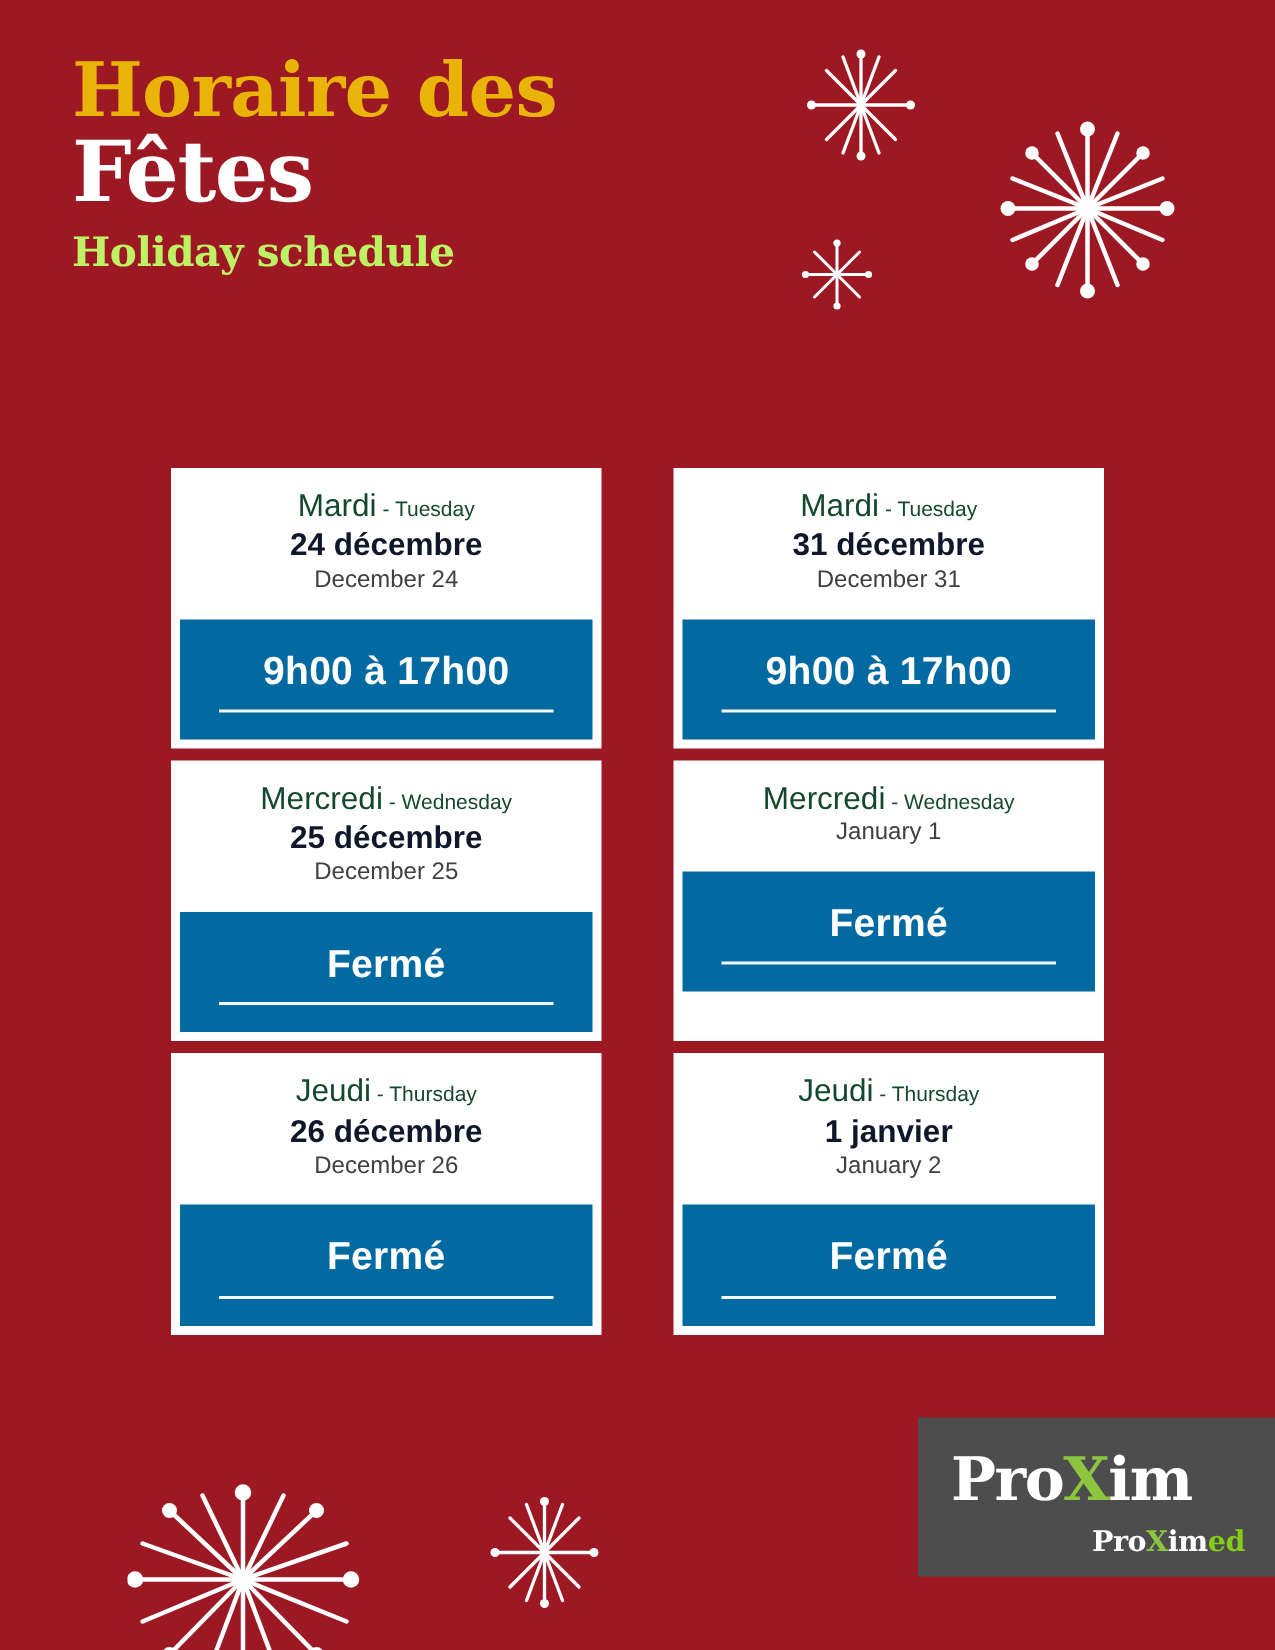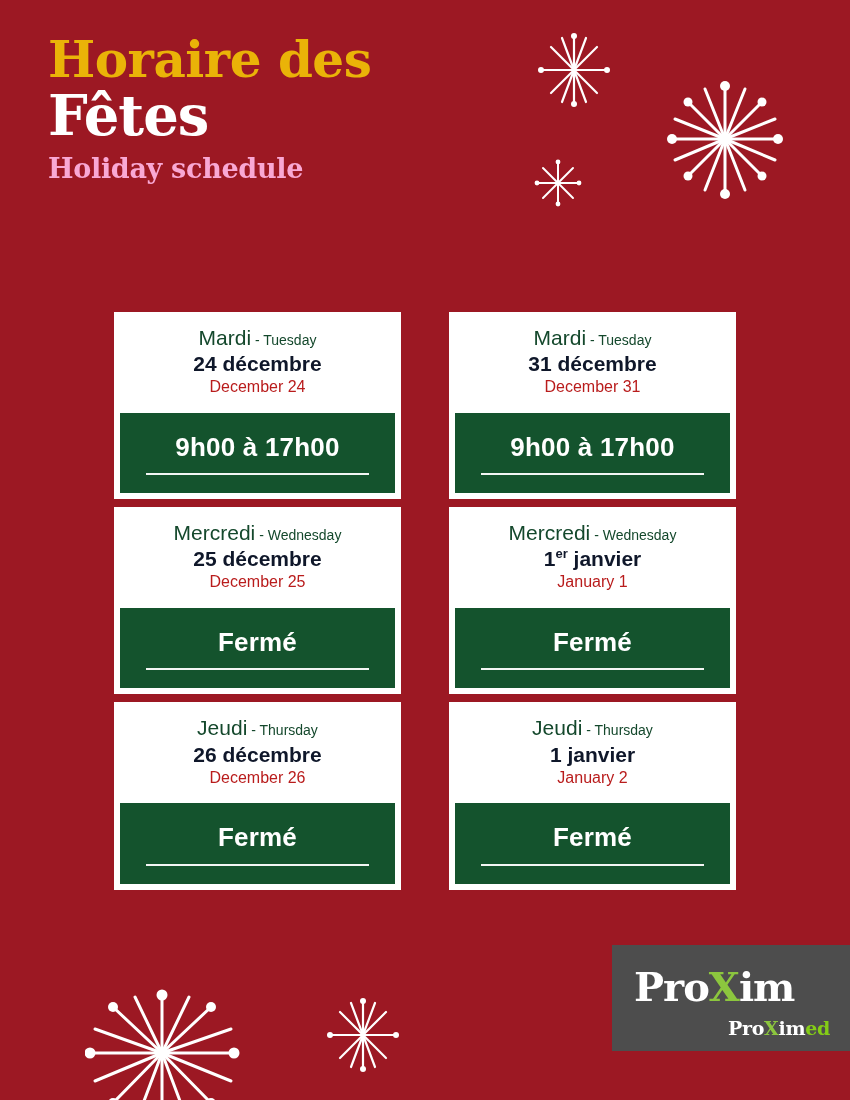--- a/index.html
+++ b/index.html
@@ -36,21 +36,21 @@
     font-size: 56px;
     color: #ffffff;
     line-height: 1.0;
     margin-top: 2px;
     letter-spacing: -1px;
   }
   .subtitle {
     font-family: "DejaVu Serif", serif;
     font-weight: bold;
     font-size: 27px;
-    color: #f9a8d4;
+    color: #bef264;
     margin-top: 10px;
     letter-spacing: -0.3px;
   }
 
   
   .flake {
     position: absolute;
   }
 
   
@@ -95,26 +95,26 @@
     color: #0f172a;
     margin-top: 3px;
     line-height: 1.15;
   }
   .date-fr sup {
     font-size: 13px;
     vertical-align: super;
   }
   .date-en {
     font-size: 16px;
-    color: #b91c1c;
+    color: #404040;
     margin-top: 2px;
     line-height: 1.15;
   }
   .card-bottom {
-    background: #14532d;
+    background: #0369a1;
     margin: 6px 6px 6px 6px;
     padding: 28px 12px 14px 12px;
     text-align: center;
   }
   .hours {
     font-size: 26px;
     font-weight: bold;
     color: #ffffff;
     letter-spacing: 0.2px;
     line-height: 1.1;
@@ -344,21 +344,20 @@
       </div>
       <div class="card-bottom">
         <div class="hours">Fermé</div>
         <div class="hours-rule"></div>
       </div>
     </div>
 
     <div class="card">
       <div class="card-top">
         <div class="day-line"><span class="day-fr">Mercredi</span><span class="day-en"> - </span><span class="day-en">Wednesday</span></div>
-        <div class="date-fr">1<sup>er</sup> janvier</div>
         <div class="date-en">January 1</div>
       </div>
       <div class="card-bottom">
         <div class="hours">Fermé</div>
         <div class="hours-rule"></div>
       </div>
     </div>
   </div>
 
   <div class="grid-row row-tall">

